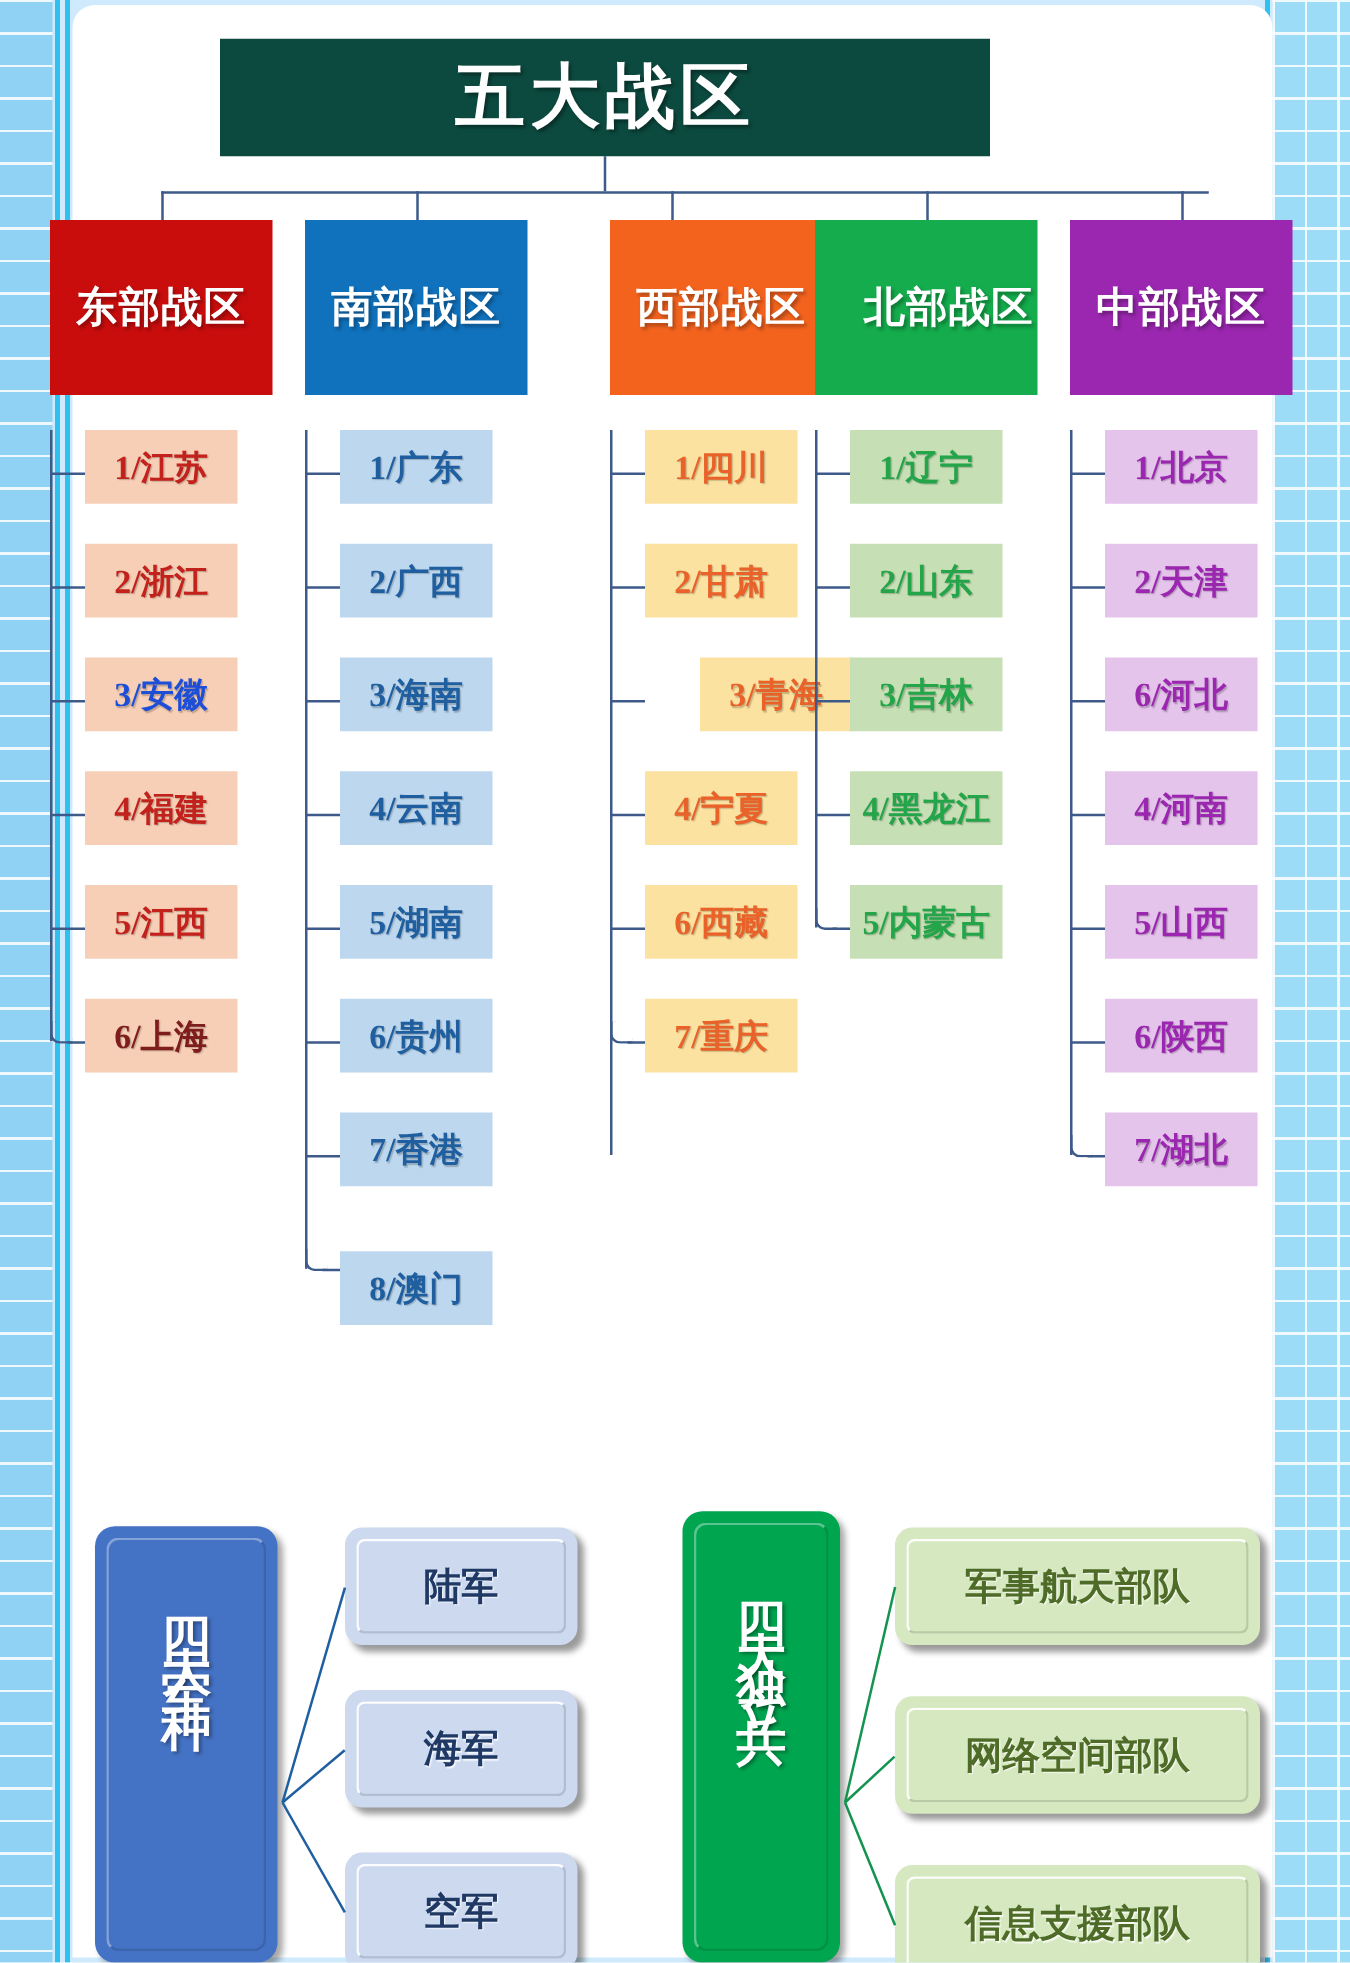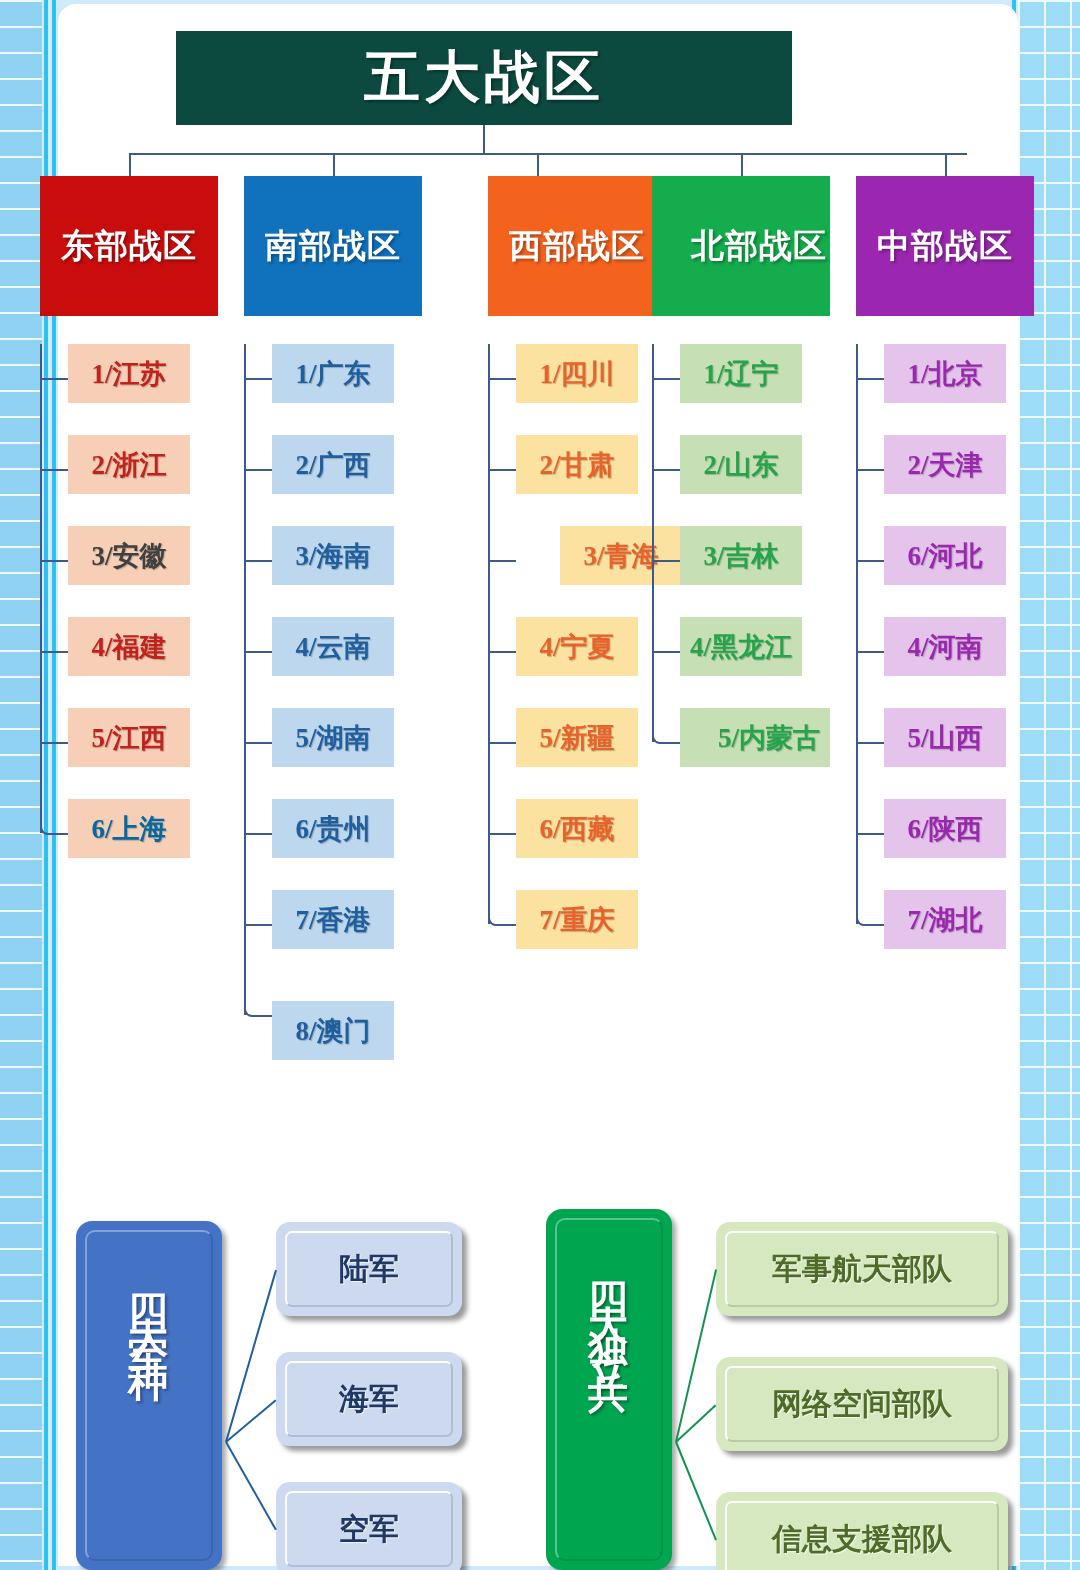--- a/index.html
+++ b/index.html
@@ -141,34 +141,34 @@
           <div class="item-row">
             <div class="stub"></div>
             <div class="item" style="background: rgb(246, 207, 182); color: rgb(195, 33, 27);">1/江苏</div>
           </div>
           <div class="item-row">
             <div class="stub"></div>
             <div class="item" style="background: rgb(246, 207, 182); color: rgb(195, 33, 27);">2/浙江</div>
           </div>
           <div class="item-row">
             <div class="stub"></div>
-            <div class="item" style="background: rgb(246, 207, 182); color: #404040;">3/安徽</div>
+            <div class="item" style="background: rgb(246, 207, 182); color: #1d4ed8;">3/安徽</div>
           </div>
           <div class="item-row">
             <div class="stub"></div>
             <div class="item" style="background: rgb(246, 207, 182); color: rgb(195, 33, 27);">4/福建</div>
           </div>
           <div class="item-row">
             <div class="stub"></div>
             <div class="item" style="background: rgb(246, 207, 182); color: rgb(195, 33, 27);">5/江西</div>
           </div>
           <div class="item-row">
             <div class="corner" style="top: 18px;"></div>
             <div class="stub" style="left: 14px; width: 14px;"></div>
-            <div class="item" style="background: rgb(246, 207, 182); color: #0369a1;">6/上海</div>
+            <div class="item" style="background: rgb(246, 207, 182); color: #7f1d1d;">6/上海</div>
           </div>
         </div>
       </div>
       <div class="col" style="left: 244px;">
         <div class="col-head" style="background: rgb(16, 114, 189);">南部战区</div>
         <div class="col-body">
           <div class="spine" style="height: 671px;"></div>
           <div class="item-row">
             <div class="stub"></div>
             <div class="item" style="background: rgb(189, 215, 238); color: rgb(31, 95, 160);">1/广东</div>
@@ -219,24 +219,20 @@
           <div class="item-row">
             <div class="stub"></div>
             <div class="item" style="background: rgb(251, 226, 160); color: rgb(232, 98, 42); margin-left: 44px;">3/青海</div>
           </div>
           <div class="item-row">
             <div class="stub"></div>
             <div class="item" style="background: rgb(251, 226, 160); color: rgb(232, 98, 42);">4/宁夏</div>
           </div>
           <div class="item-row">
             <div class="stub"></div>
-            <div class="item" style="background: rgb(251, 226, 160); color: rgb(232, 98, 42);">5/新疆</div>
-          </div>
-          <div class="item-row">
-            <div class="stub"></div>
             <div class="item" style="background: rgb(251, 226, 160); color: rgb(232, 98, 42);">6/西藏</div>
           </div>
           <div class="item-row">
             <div class="corner" style="top: 18px;"></div>
             <div class="stub" style="left: 14px; width: 14px;"></div>
             <div class="item" style="background: rgb(251, 226, 160); color: rgb(232, 98, 42);">7/重庆</div>
           </div>
         </div>
       </div>
       <div class="col" style="left: 652px;">
@@ -255,21 +251,21 @@
             <div class="stub"></div>
             <div class="item" style="background: rgb(198, 223, 180); color: rgb(36, 165, 74);">3/吉林</div>
           </div>
           <div class="item-row">
             <div class="stub"></div>
             <div class="item" style="background: rgb(198, 223, 180); color: rgb(36, 165, 74);">4/黑龙江</div>
           </div>
           <div class="item-row">
             <div class="corner" style="top: 18px;"></div>
             <div class="stub" style="left: 14px; width: 14px;"></div>
-            <div class="item" style="background: rgb(198, 223, 180); color: rgb(36, 165, 74); padding-left: 28px;">5/内蒙古</div>
+            <div class="item" style="background: rgb(198, 223, 180); color: rgb(36, 165, 74);">5/内蒙古</div>
           </div>
         </div>
       </div>
       <div class="col" style="left: 856px;">
         <div class="col-head" style="background: rgb(155, 39, 176);">中部战区</div>
         <div class="col-body">
           <div class="spine" style="height: 580px;"></div>
           <div class="item-row">
             <div class="stub"></div>
             <div class="item" style="background: rgb(229, 196, 236); color: rgb(155, 39, 176);">1/北京</div>

